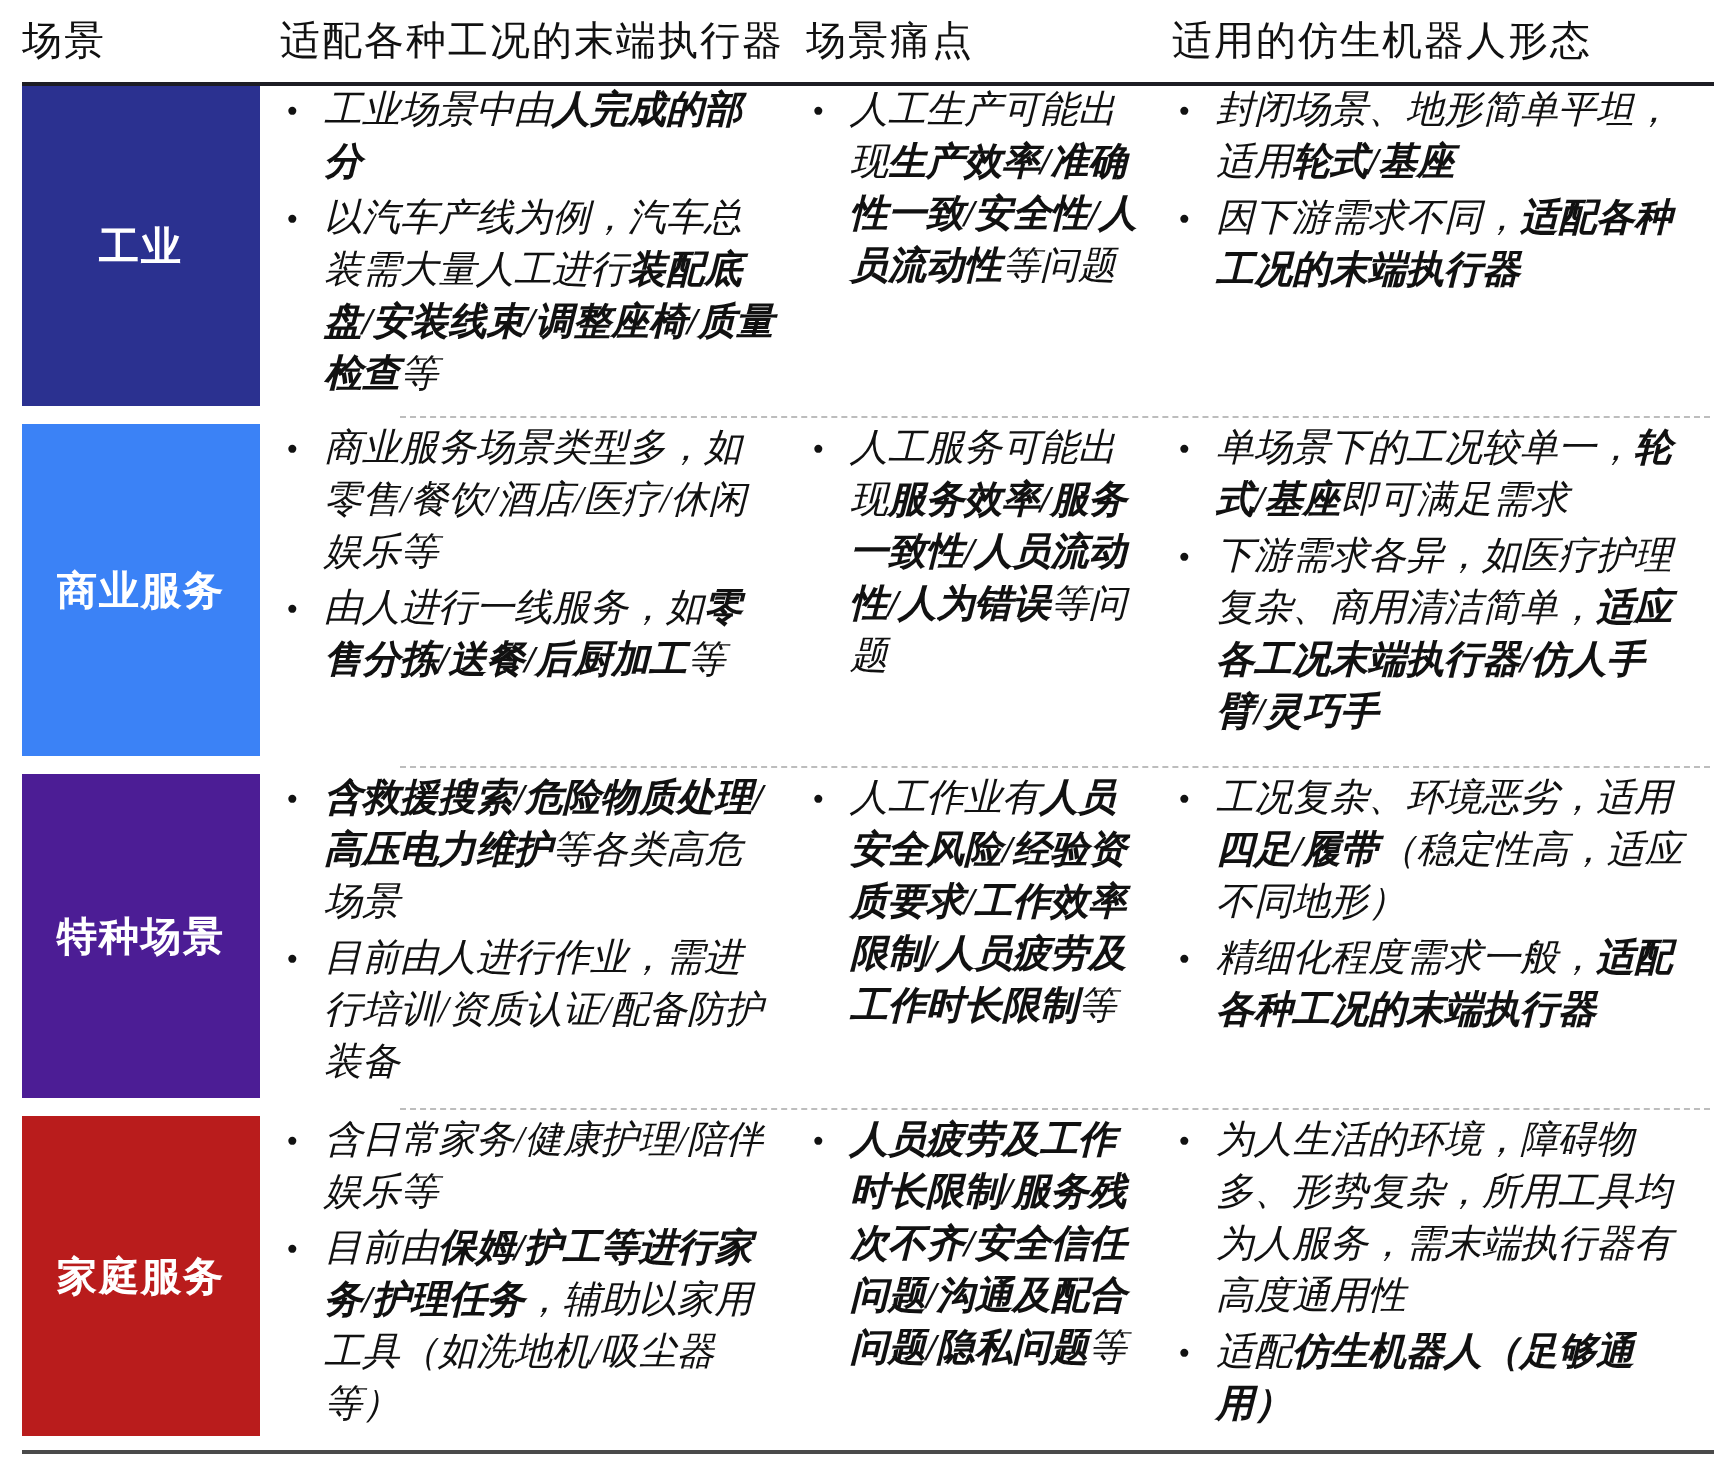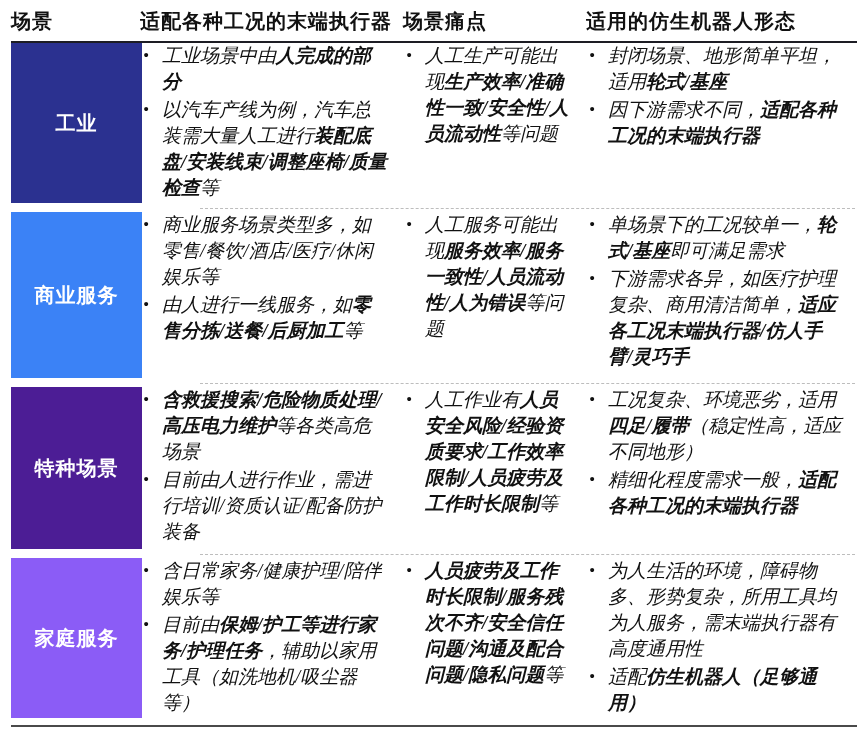--- a/index.html
+++ b/index.html
@@ -9,33 +9,33 @@
     color:#111111;
   }
   .page{padding:8px 6px 0 11px;}
 
   
   .grid{display:grid;grid-template-columns:129px 263px 183px 1fr;}
 
   
   .head-row{border-bottom:2px solid #1d1d24;padding-bottom:7px;}
   .head-cell{
-    font-weight:bold;font-size:20px;line-height:26px;letter-spacing:1px;
+    font-weight:normal;font-size:20px;line-height:26px;letter-spacing:1px;
     white-space:nowrap;
   }
 
   
   section.row{padding:0;}
   section.row:nth-of-type(1){min-height:155px;}
   section.row:nth-of-type(2){min-height:166px;}
   section.row:nth-of-type(3){min-height:162px;}
   section.row:nth-of-type(4){min-height:159px;}
 
   .label-cell{
-    width:131px;align-self:stretch;
+    width:119px;align-self:stretch;
     display:flex;align-items:center;justify-content:center;
     font-weight:bold;font-size:20px;letter-spacing:1px;text-align:center;
   }
 
   .cell{padding-right:14px;font-style:italic;}
   .cell ul{margin:0;padding:0;list-style:none;}
   .cell li{
     position:relative;padding-left:22px;
     font-size:19px;line-height:26px;margin:0 0 2px 0;
   }
@@ -125,21 +125,21 @@
         </div>
         <div class="cell">
           <ul>
             <li>工况复杂、环境恶劣，适用<b>四足/履带</b>（稳定性高，适应不同地形）</li>
             <li>精细化程度需求一般，<b>适配各种工况的末端执行器</b></li>
           </ul>
         </div>
       </section>
       <div class="sep"></div>
       <section class="row grid">
-        <div class="label-cell" style="background: #8b5cf6; color: rgb(255, 255, 255);">家庭服务</div>
+        <div class="label-cell" style="background: #b91c1c; color: rgb(255, 255, 255);">家庭服务</div>
         <div class="cell">
           <ul>
             <li>含日常家务/健康护理/陪伴娱乐等</li>
             <li>目前由<b>保姆/护工等进行家务/护理任务</b>，辅助以家用工具（如洗地机/吸尘器等）</li>
           </ul>
         </div>
         <div class="cell">
           <ul>
             <li><b>人员疲劳及工作时长限制/服务残次不齐/安全信任问题/沟通及配合问题/隐私问题</b>等</li>
           </ul>

